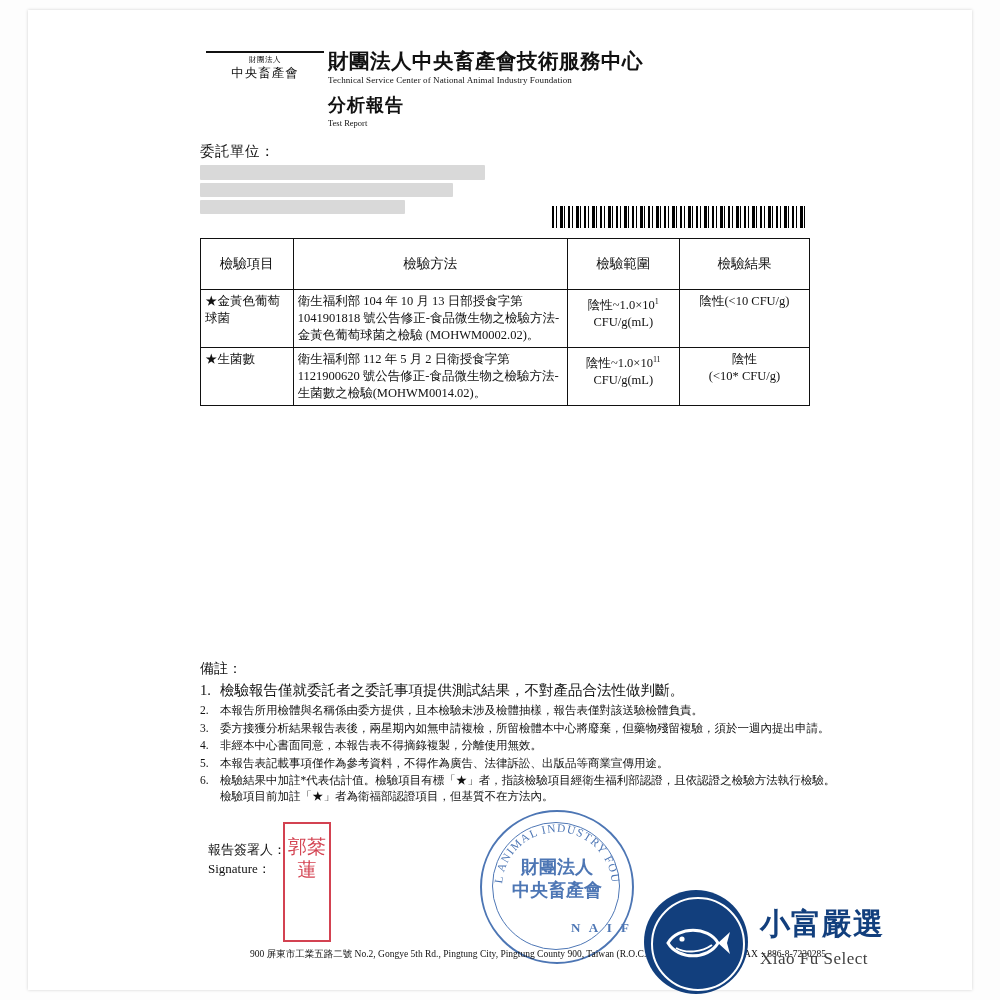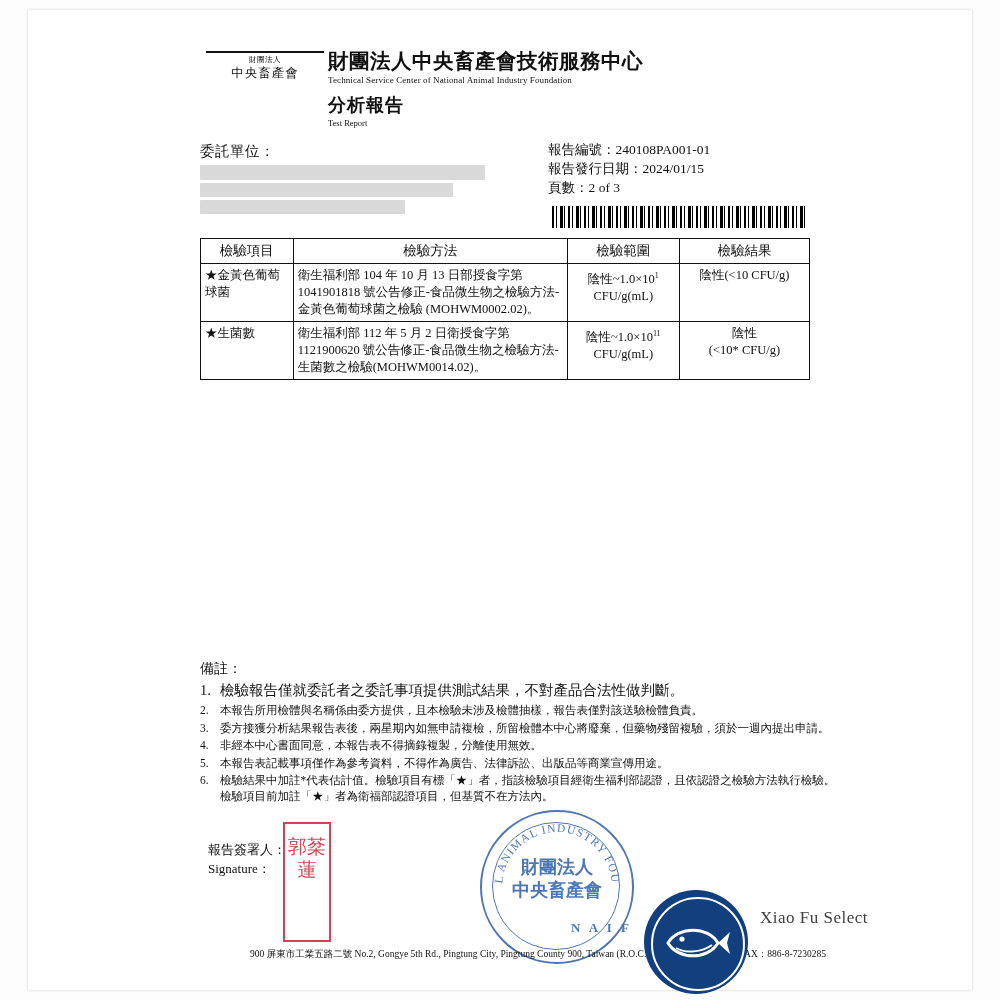--- a/index.html
+++ b/index.html
@@ -172,21 +172,21 @@
   table.report th,
   table.report td {
     border: 1px solid #111;
     padding: 3px 4px;
     vertical-align: top;
   }
   table.report th {
     text-align: center;
     font-weight: normal;
     font-size: 13.5px;
-    padding: 3px 2px;
+    padding: 16px 2px;
   }
   .col-item   { width: 92px; }
   .col-method { width: 278px; }
   .col-range  { width: 110px; }
   .col-result { width: 130px; }
   td.c-item {
     line-height: 17px;
   }
   td.c-method {
     line-height: 17px;
@@ -381,31 +381,20 @@
 
     <div class="meta-left">
       <span class="meta-left-label">委託單位：</span>
     </div>
     <div class="redacted">
       <div class="bar b1"></div>
       <div class="bar b2"></div>
       <div class="bar b3"></div>
     </div>
 
-    <div class="meta-right">
-      <div class="meta-row">
-        <span>報告編號：</span><span>240108PA001-01</span>
-      </div>
-      <div class="meta-row">
-        <span>報告發行日期：</span><span>2024/01/15</span>
-      </div>
-      <div class="meta-row">
-        <span>頁數：</span><span>2 of 3</span>
-      </div>
-    </div>
     <div class="barcode"></div>
 
     <table class="report">
       <thead>
         <tr>
           <th class="col-item">檢驗項目</th>
           <th class="col-method">檢驗方法</th>
           <th class="col-range">檢驗範圍</th>
           <th class="col-result">檢驗結果</th>
         </tr>
@@ -491,18 +480,19 @@
       <div class="wm-circle">
         <div class="ring"></div>
         <svg class="wm-fish" viewBox="0 0 70 46">
           <path d="M6 23 C16 6, 46 6, 56 23 C46 40, 16 40, 6 23 Z" fill="none" stroke="#ffffff" stroke-width="3"></path>
           <path d="M56 23 L68 12 L65 23 L68 34 Z" fill="#ffffff"></path>
           <circle cx="20" cy="19" r="2.6" fill="#ffffff"></circle>
           <path d="M14 28 C24 34, 40 32, 50 25" fill="none" stroke="#ffffff" stroke-width="2"></path>
         </svg>
       </div>
       <div class="wm-text">
+        <div class="wm-cn">小富嚴選</div>
         <div class="wm-en">Xiao Fu Select</div>
       </div>
     </div>
 
   </div>
 </div>
 
 </body></html>

